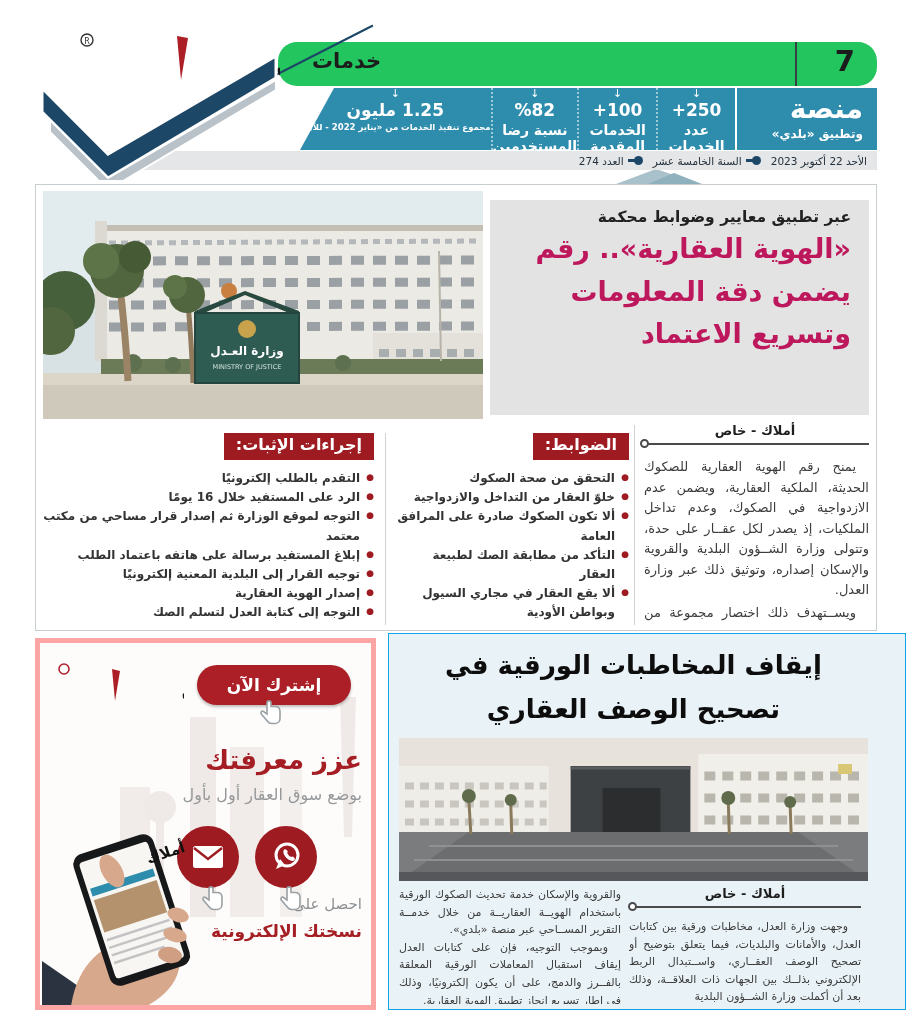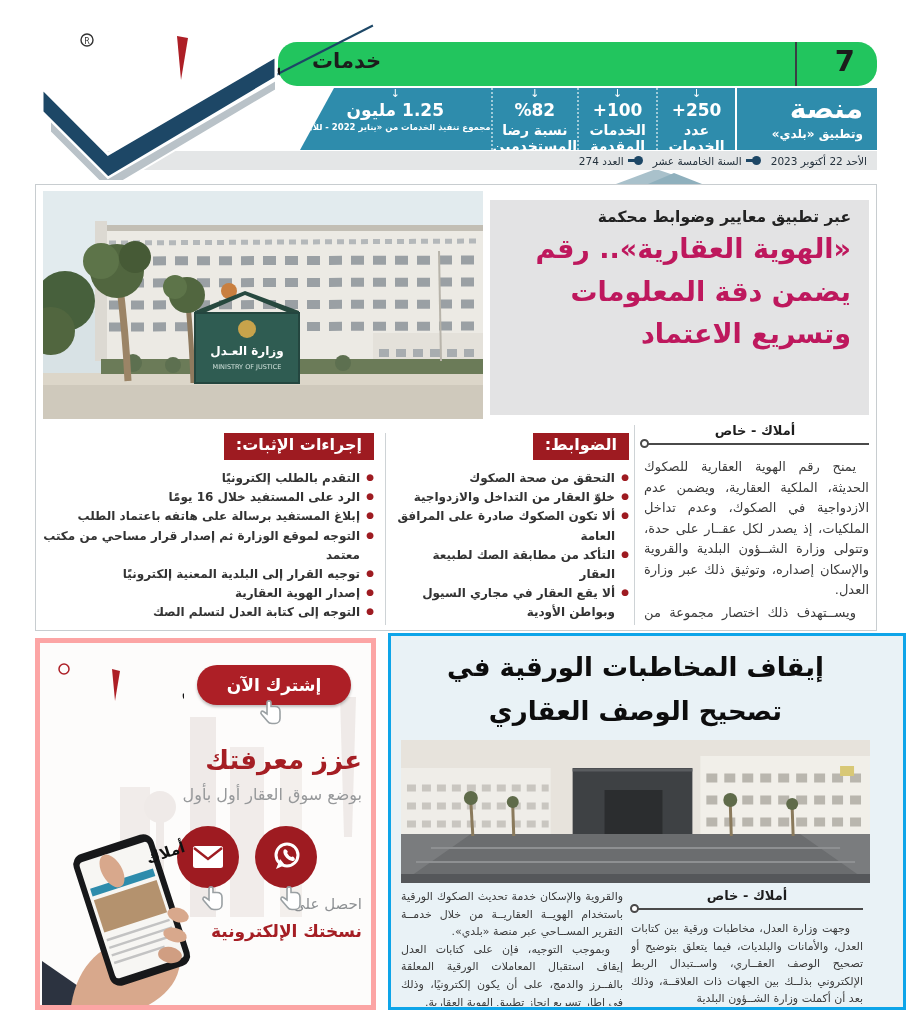--- a/index.html
+++ b/index.html
@@ -77,21 +77,21 @@
   .ad-headline { position:absolute; left:60px; top:102px; width:262px; text-align:left; font-size:26px; font-weight:bold; color:#a51e24; direction:rtl; text-align:right; }
   .ad-sub { position:absolute; left:40px; top:142px; width:282px; text-align:right; font-size:16px; color:#96989a; }
   .icon-circle { position:absolute; width:62px; height:62px; border-radius:50%; background:#9e1b21; display:flex; align-items:center; justify-content:center; cursor:pointer; }
   .circ-mail { left:137px; top:183px; }
   .circ-wa { left:215px; top:183px; }
   .ad-get { position:absolute; left:180px; top:252px; width:142px; text-align:right; font-size:15px; color:#8d9093; }
   .ad-copy { position:absolute; left:137px; top:278px; width:185px; text-align:right; font-size:17px; font-weight:bold; color:#a51e24; }
   .phone-svg { position:absolute; left:2px; top:168px; width:180px; height:204px; }
 
   
-  .art2-box { position:absolute; left:388px; top:633px; width:518px; height:377px; background:#e9f2f6; border:3px solid #0ea5e9; }
+  .art2-box { position:absolute; left:388px; top:633px; width:518px; height:377px; background:#e9f2f6; border:1px solid #0ea5e9; }
   .headline2 { position:absolute; left:10px; top:10px; width:469px; text-align:center; font-size:26px; font-weight:bold; color:#0d0d0d; line-height:1.68; }
   .photo2 { position:absolute; left:10px; top:104px; width:469px; height:143px; }
   .byline2 { position:absolute; left:240px; top:252px; width:232px; }
   .col-r { position:absolute; left:240px; top:284px; width:232px; height:86px; overflow:hidden;
     font-size:11px; line-height:1.6; color:#3c3c3c; text-align:justify; }
   .col-r p { text-indent:13px; }
   .col-l { position:absolute; left:10px; top:252px; width:222px; height:118px; overflow:hidden;
     font-size:11px; line-height:1.6; color:#3c3c3c; text-align:justify; }
   .col-l p.p2 { text-indent:13px; }
 </style>
@@ -222,22 +222,22 @@
         <li>التأكد من مطابقة الصك لطبيعة العقار</li>
         <li>ألا يقع العقار في مجاري السيول وبواطن الأودية</li>
       </ul>
     </div>
 
     <div class="info-box box-procedures">
       <span class="box-title">إجراءات الإثبات:</span>
       <ul class="box-list">
         <li>التقدم بالطلب إلكترونيًا</li>
         <li>الرد على المستفيد خلال 16 يومًا</li>
+        <li>التوجه لموقع الوزارة ثم إصدار قرار مساحي من مكتب معتمد</li>
         <li>إبلاغ المستفيد برسالة على هاتفه باعتماد الطلب</li>
-        <li>التوجه لموقع الوزارة ثم إصدار قرار مساحي من مكتب معتمد</li>
         <li>توجيه القرار إلى البلدية المعنية إلكترونيًا</li>
         <li>إصدار الهوية العقارية</li>
         <li>التوجه إلى كتابة العدل لتسلم الصك</li>
       </ul>
     </div>
   </div>
 
   <div class="ad-box">
     <svg class="skyline" viewBox="0 0 341 340">
       <rect x="150" y="60" width="26" height="200" fill="#b9a49e"></rect>

